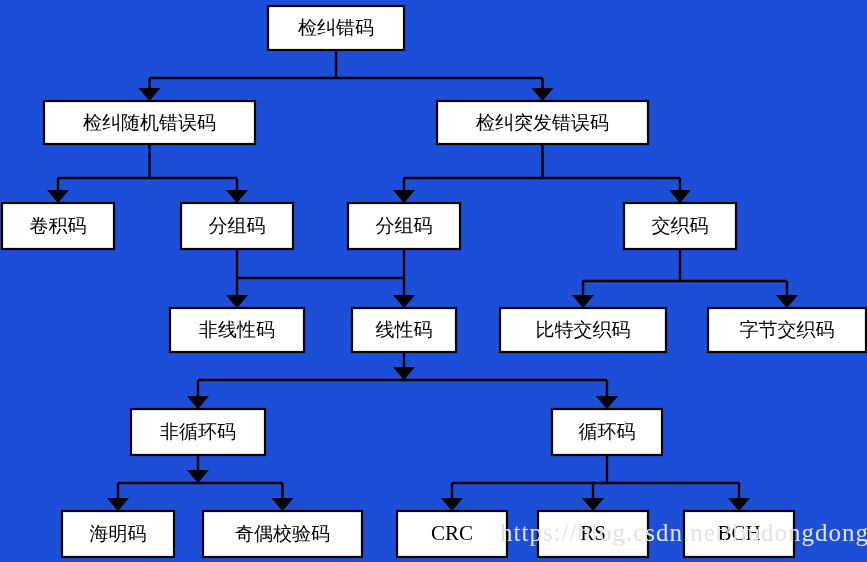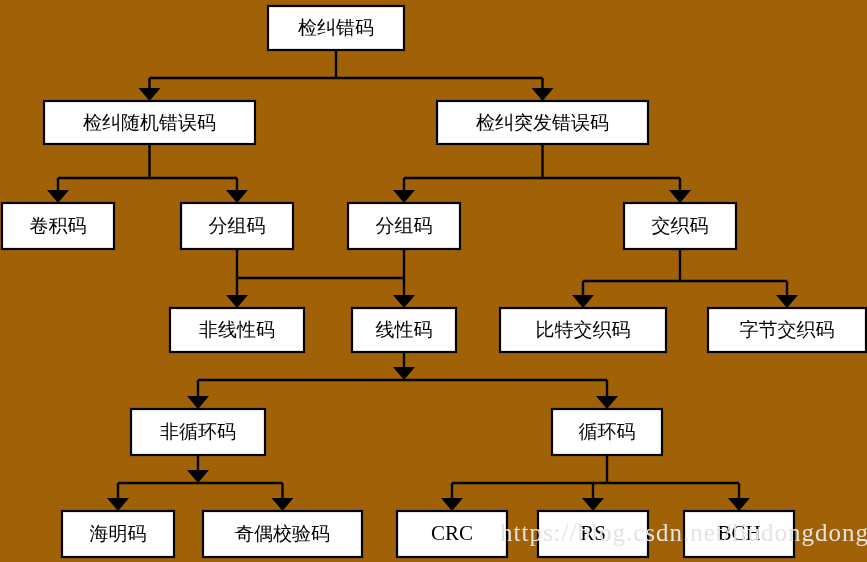--- a/index.html
+++ b/index.html
@@ -1,18 +1,18 @@
 <!DOCTYPE html>
 <html><head>
 <meta charset="utf-8">
 <style>
   html,body{margin:0;padding:0;background:#ffffff;}
   body{width:867px;height:562px;overflow:hidden;
        font-family:"Liberation Sans","DejaVu Sans",sans-serif;}
-  #stage{position:relative;width:867px;height:562px;background:#a16207;}
+  #stage{position:relative;width:867px;height:562px;background:#1d4ed8;}
   svg#tree{position:absolute;left:0;top:0;width:867px;height:562px;}
   .node-rect{fill:#ffffff;stroke:#000000;stroke-width:2.2;}
   .node-label{font-family:"Liberation Sans","DejaVu Sans",sans-serif;
               font-size:19px;fill:#000;text-anchor:middle;dominant-baseline:middle;}
   .node-label.serif{font-family:"Liberation Serif","DejaVu Serif",serif;font-size:21px;}
   .link{stroke:#000000;stroke-width:2.4;fill:none;stroke-linecap:butt;stroke-linejoin:miter;}
   .arrowhead{fill:#000000;}
   .watermark{position:absolute;font-family:"Liberation Serif","DejaVu Serif",serif;
              font-size:25px;color:#e3e3e3;white-space:nowrap;letter-spacing:1px;
              left:500px;top:519px;user-select:none;}

